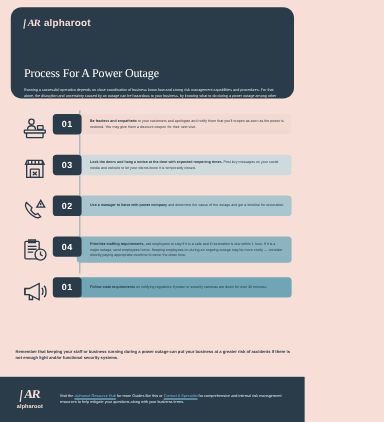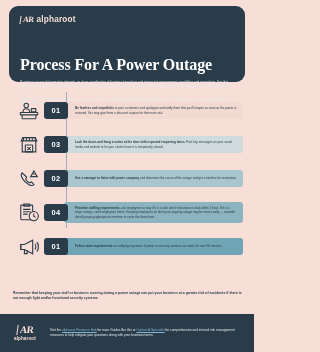--- a/index.html
+++ b/index.html
@@ -40,22 +40,22 @@
     line-height: 1;
   }
   .brand-name {
     font-size: 8.2px;
     color: #f7ded7;
     letter-spacing: 0.2px;
     font-weight: 600;
   }
   .hero-title {
     font-family: "Liberation Serif", serif;
-    font-weight: bold;
-    font-size: 16px;
+    font-weight: normal;
+    font-size: 10px;
     color: #ffffff;
     letter-spacing: -0.1px;
     margin-bottom: 6px;
     line-height: 1.1;
     margin-top: 32px;
   }
   .hero-p {
     font-size: 3.05px;
     line-height: 1.5;
     color: #e4e9ec;
@@ -65,21 +65,21 @@
 
   
   .steps {
     position: absolute;
     left: 0; top: 92px;
     width: 254px;
   }
   .step {
     position: relative;
     display: flex;
-    align-items: center;
+    align-items: flex-start;
     min-height: 34px;
     padding-left: 14px;
   }
   .icon-cell {
     width: 30px;
     flex: 0 0 30px;
     display: flex;
     align-items: center;
     justify-content: center;
     padding-top: 4px;

